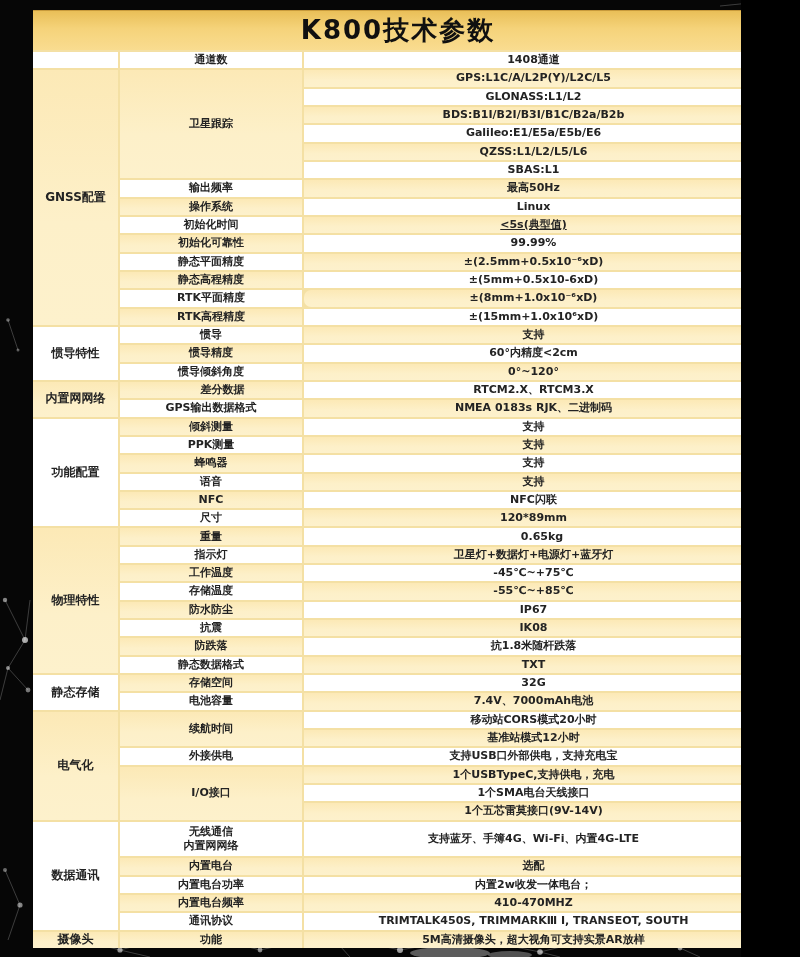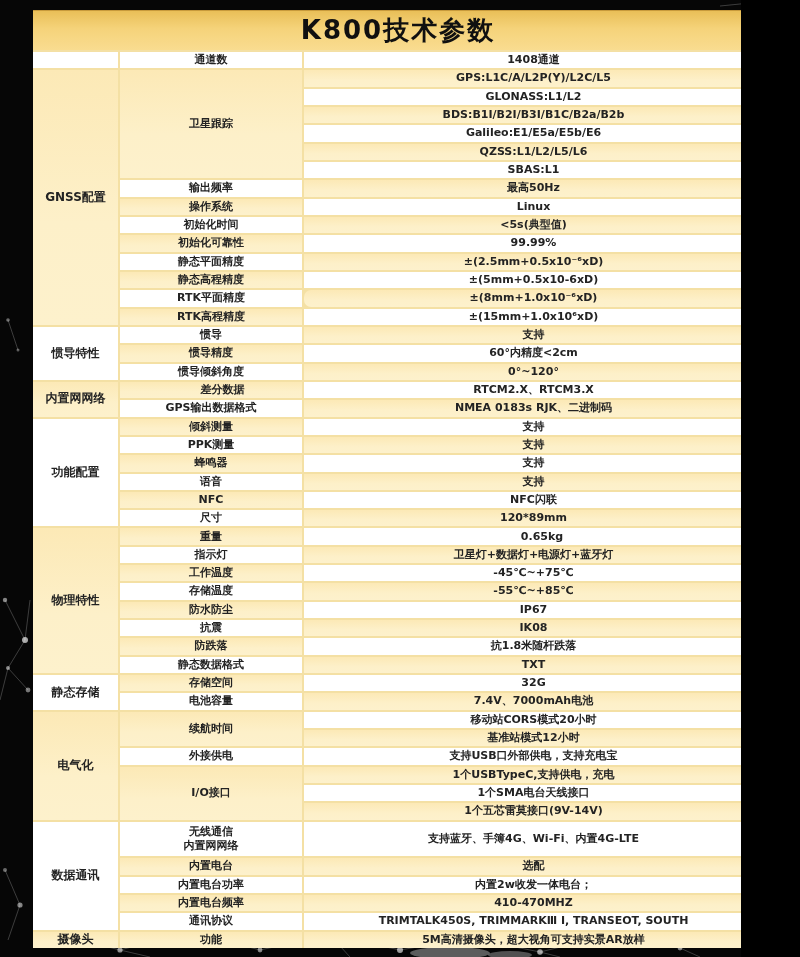--- a/index.html
+++ b/index.html
@@ -139,21 +139,21 @@
         <div class="cell y" style="grid-area: 49 / 2 / span 1;">功能</div>
         <div class="cell w" style="grid-area: 1 / 3 / span 1;">1408通道</div>
         <div class="cell y" style="grid-area: 2 / 3 / span 1;">GPS:L1C/A/L2P(Y)/L2C/L5</div>
         <div class="cell w" style="grid-area: 3 / 3 / span 1;">GLONASS:L1/L2</div>
         <div class="cell y" style="grid-area: 4 / 3 / span 1;">BDS:B1I/B2I/B3I/B1C/B2a/B2b</div>
         <div class="cell w" style="grid-area: 5 / 3 / span 1;">Galileo:E1/E5a/E5b/E6</div>
         <div class="cell y" style="grid-area: 6 / 3 / span 1;">QZSS:L1/L2/L5/L6</div>
         <div class="cell w" style="grid-area: 7 / 3 / span 1;">SBAS:L1</div>
         <div class="cell y" style="grid-area: 8 / 3 / span 1;">最高50Hz</div>
         <div class="cell w" style="grid-area: 9 / 3 / span 1;">Linux</div>
-        <div class="cell y" style="grid-area: 10 / 3 / span 1;">&lt;5s(典型值)</div>
+        <div class="cell y" style="grid-area: 10 / 3 / span 1; text-decoration: underline;">&lt;5s(典型值)</div>
         <div class="cell w" style="grid-area: 11 / 3 / span 1;">99.99%</div>
         <div class="cell y" style="grid-area: 12 / 3 / span 1;">±(2.5mm+0.5x10⁻⁶xD)</div>
         <div class="cell w" style="grid-area: 13 / 3 / span 1;">±(5mm+0.5x10-6xD)</div>
         <div class="cell y" style="grid-area: 14 / 3 / span 1; border-radius: 7px;">±(8mm+1.0x10⁻⁶xD)</div>
         <div class="cell w" style="grid-area: 15 / 3 / span 1;">±(15mm+1.0x10⁶xD)</div>
         <div class="cell y" style="grid-area: 16 / 3 / span 1;">支持</div>
         <div class="cell w" style="grid-area: 17 / 3 / span 1;">60°内精度&lt;2cm</div>
         <div class="cell y" style="grid-area: 18 / 3 / span 1;">0°~120°</div>
         <div class="cell w" style="grid-area: 19 / 3 / span 1;">RTCM2.X、RTCM3.X</div>
         <div class="cell y" style="grid-area: 20 / 3 / span 1;">NMEA 0183s RJK、二进制码</div>

